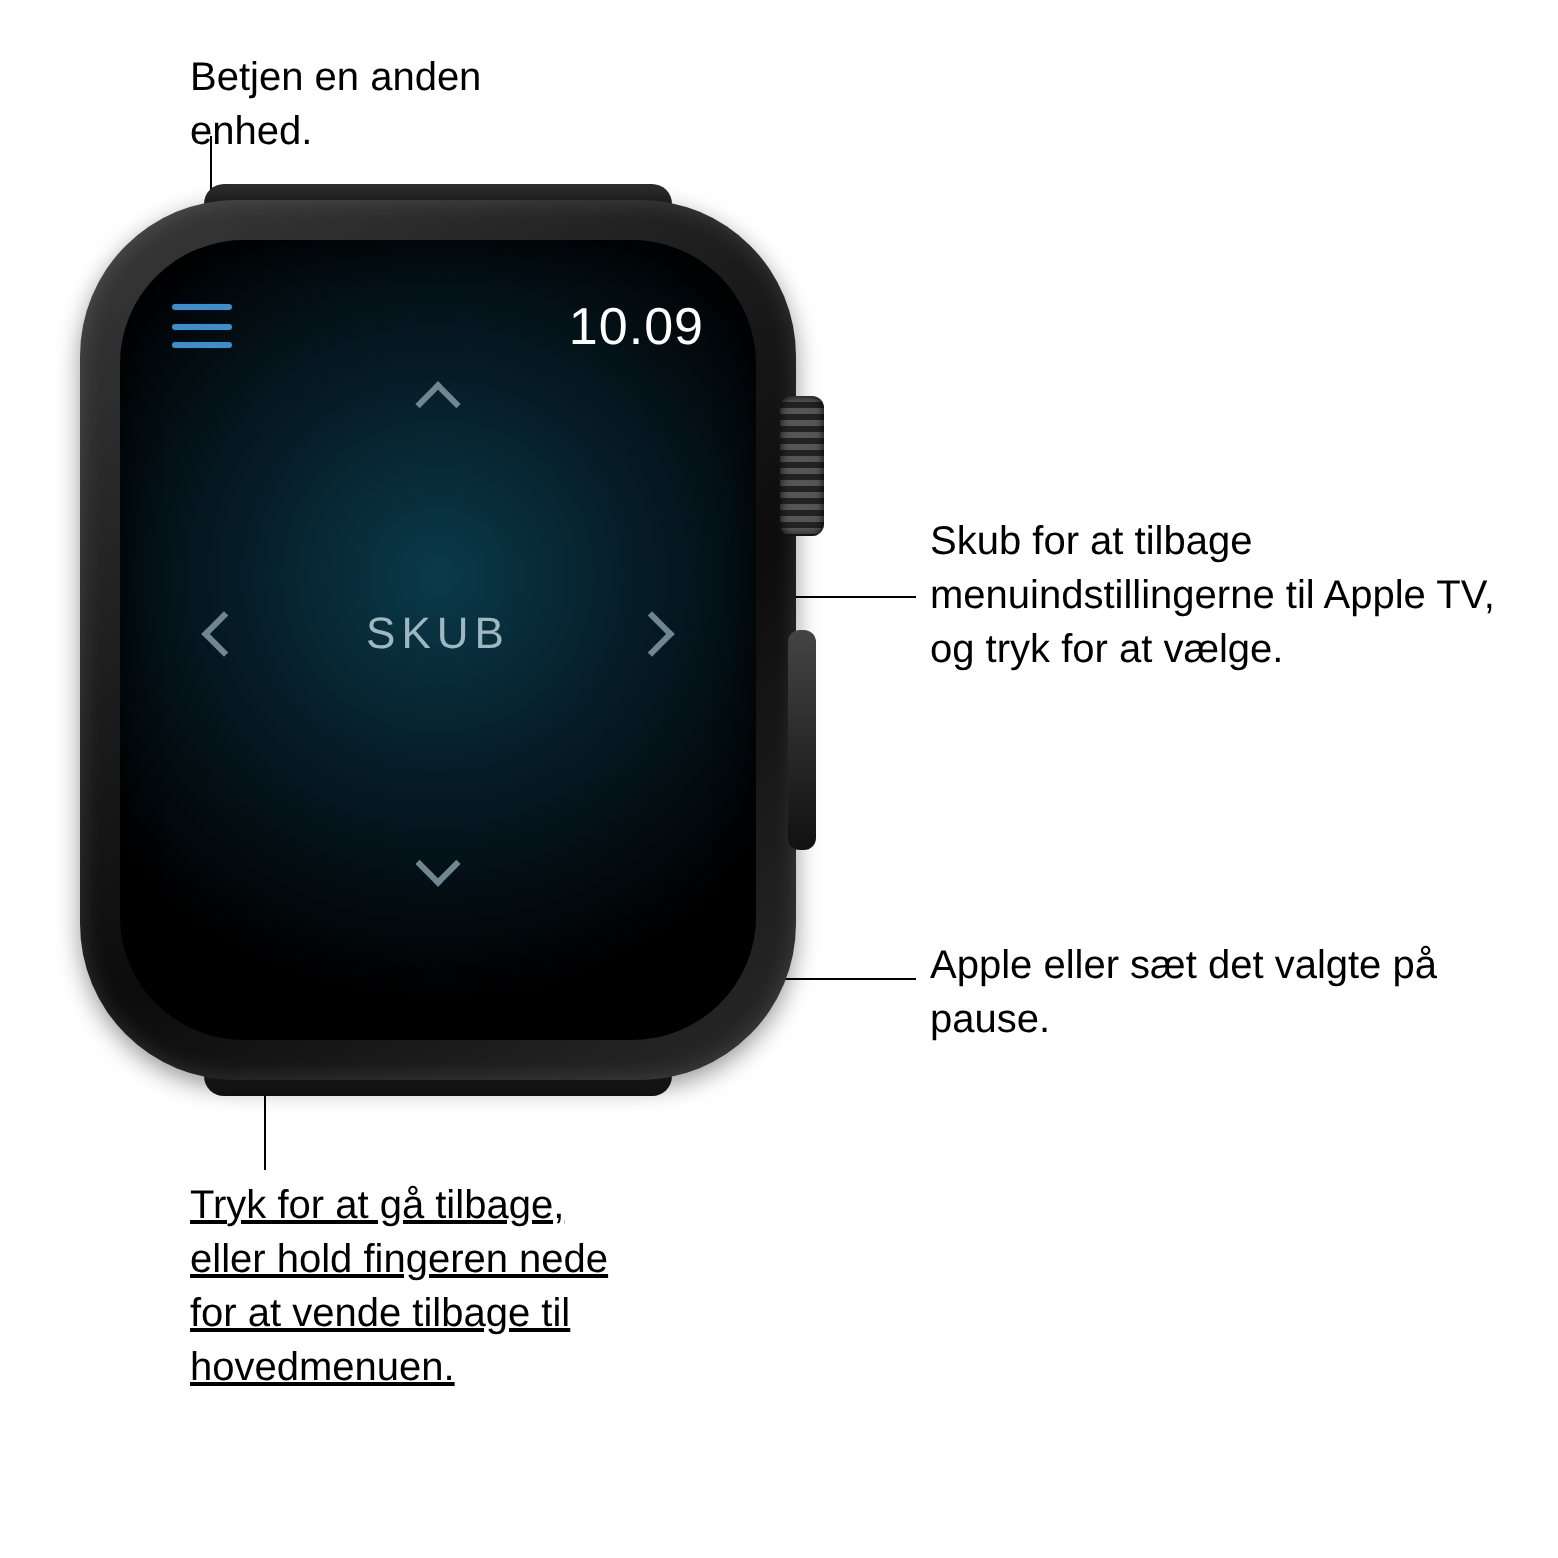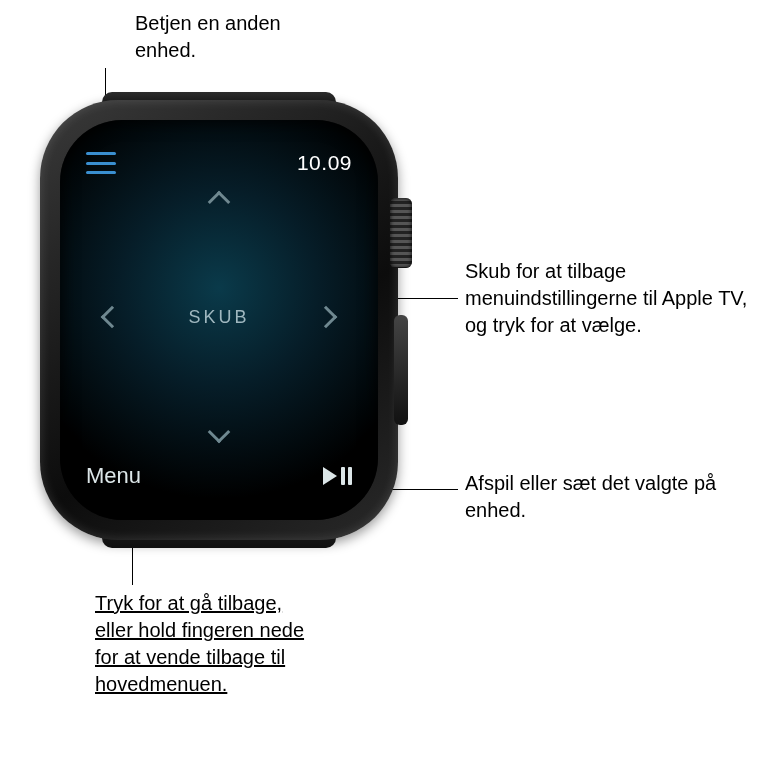--- a/index.html
+++ b/index.html
@@ -88,33 +88,33 @@
     }
     .list-icon {
       width: 30px; height: 22px;
       display: flex; flex-direction: column; justify-content: space-between;
       cursor: pointer;
     }
     .list-icon span {
       display: block; height: 3px; background: #3a8fd0; border-radius: 2px;
     }
     .time {
-      font-size: 21px;
+      font-size: 26px;
       font-weight: 500;
       letter-spacing: 0.5px;
     }
     .swipe-area {
       position: absolute;
       top: 70px; left: 0; right: 0; bottom: 76px;
     }
     .swipe-label {
       position: absolute;
       top: 50%; left: 50%;
       transform: translate(-50%, -50%);
-      font-size: 18px;
+      font-size: 22px;
       letter-spacing: 3px;
       color: #9fb7bf;
       font-weight: 500;
     }
     .chev {
       position: absolute;
       width: 16px; height: 16px;
       border: solid #6f8890;
       border-width: 0 3px 3px 0;
     }
@@ -150,27 +150,27 @@
     .pause-bars {
       display: flex; gap: 3px;
     }
     .pause-bars span {
       width: 4px; height: 18px; background: #dce6e8; border-radius: 1px;
     }
   </style>
 </head>
 <body>
 
-<div class="callout" style="left:95px; top:10px; width:180px;margin-left:40px;">Betjen en anden enhed.</div>
+<div class="callout" style="left:95px; top:26px; width:180px;">Betjen en anden enhed.</div>
 <div class="callout-line" style="left:105px; top:68px; width:1px; height:90px;"></div>
 
 <div class="callout" style="left:465px; top:258px; width:290px;">Skub for at tilbage menuindstillingerne til Apple TV, og tryk for at vælge.</div>
 <div class="callout-line" style="left:268px; top:298px; width:190px; height:1px;"></div>
 
-<div class="callout" style="left:465px; top:470px; width:260px;">Afspil eller sæt det valgte på enhed.</div>
+<div class="callout" style="left:465px; top:470px; width:260px;">Apple eller sæt det valgte på pause.</div>
 <div class="callout-line" style="left:352px; top:489px; width:106px; height:1px;"></div>
 
 <div class="callout" style="left:95px; top:590px; width:230px;text-decoration:underline;">Tryk for at gå tilbage, eller hold fingeren nede for at vende tilbage til hovedmenuen.</div>
 <div class="callout-line" style="left:132px; top:503px; width:1px; height:82px;"></div>
 
 <div class="watch">
   <div class="watch-band-top"></div>
   <div class="watch-band-bottom"></div>
   <div class="watch-case"></div>
   <div class="crown"></div>
@@ -189,26 +189,16 @@
       </div>
 
       <div class="swipe-area">
         <div class="chev chev-up"></div>
         <div class="chev chev-down"></div>
         <div class="chev chev-left"></div>
         <div class="chev chev-right"></div>
         <div class="swipe-label">SKUB</div>
       </div>
 
-      <div class="bottom-row">
-        <div class="menu-btn">Menu</div>
-        <div class="playpause">
-          <div class="play-triangle"></div>
-          <div class="pause-bars">
-            <span></span>
-              <span></span>
-          </div>
-        </div>
-      </div>
 
     </div>
   </div>
 </div>
 
 </body></html>

